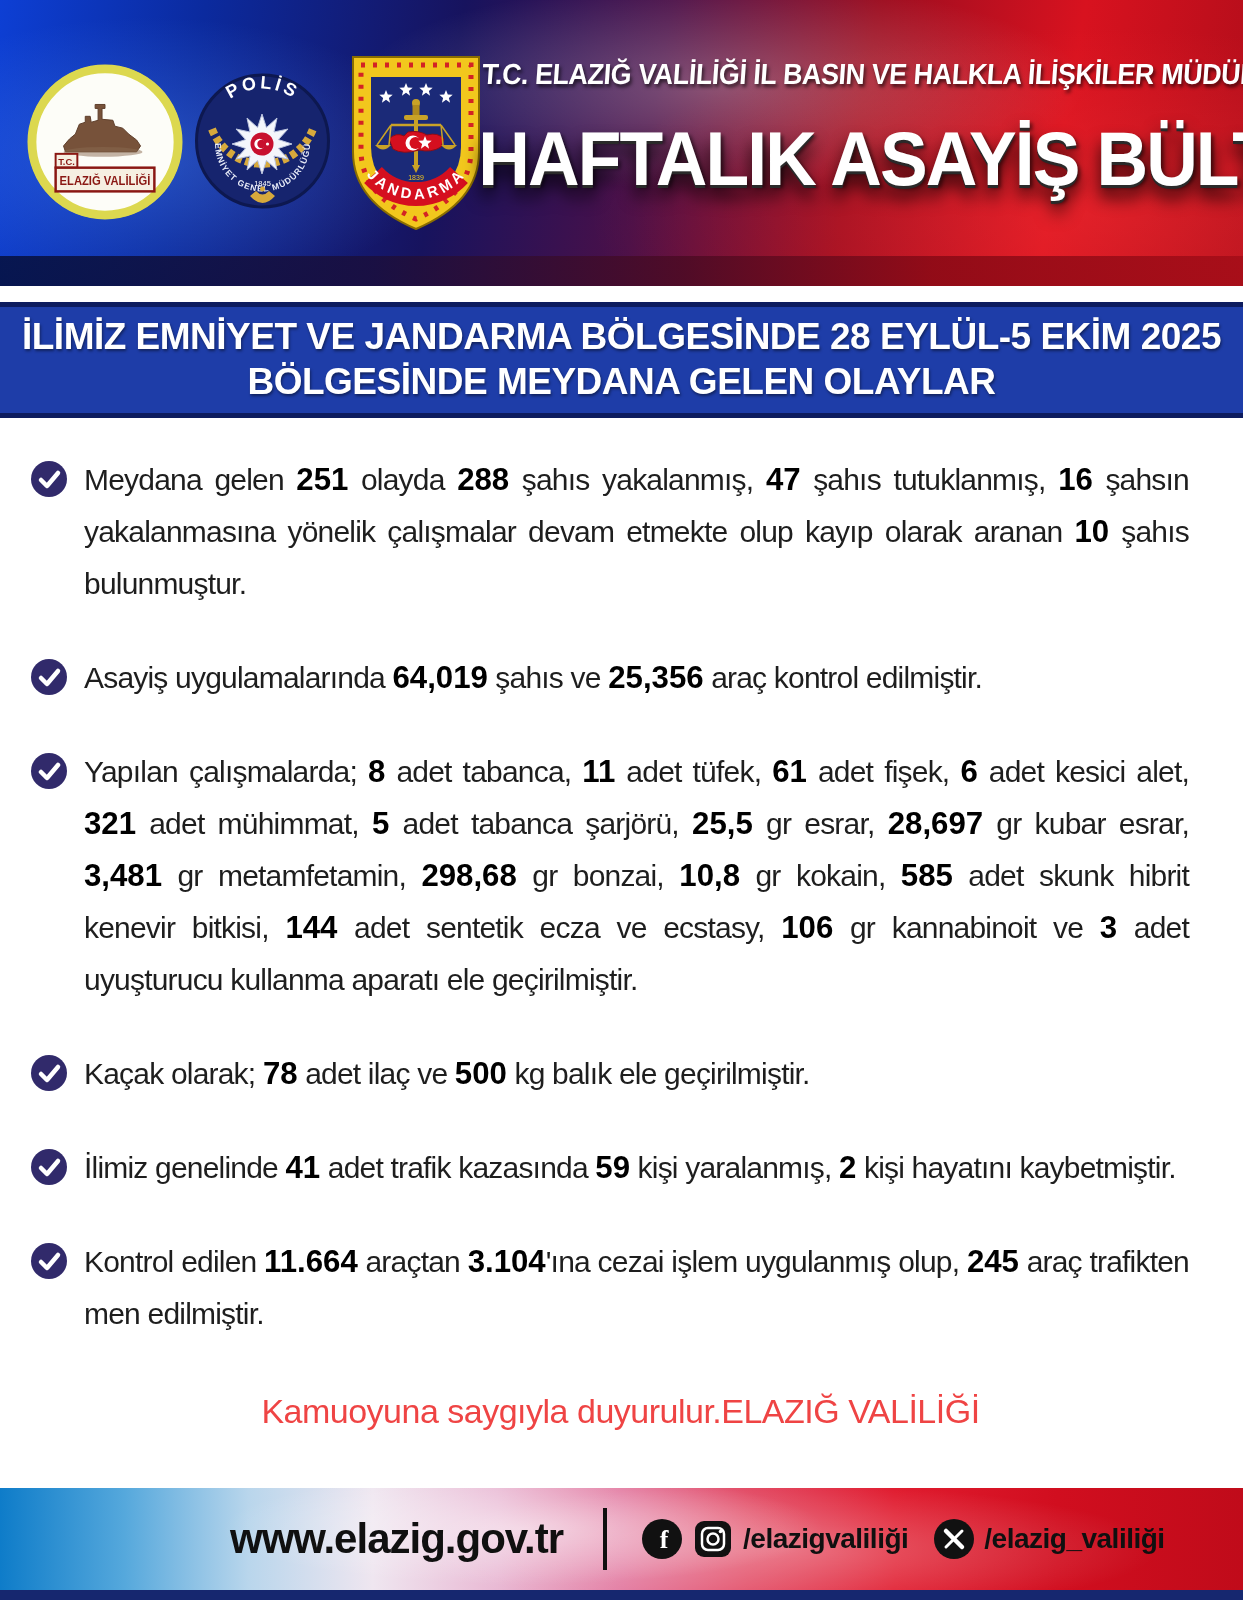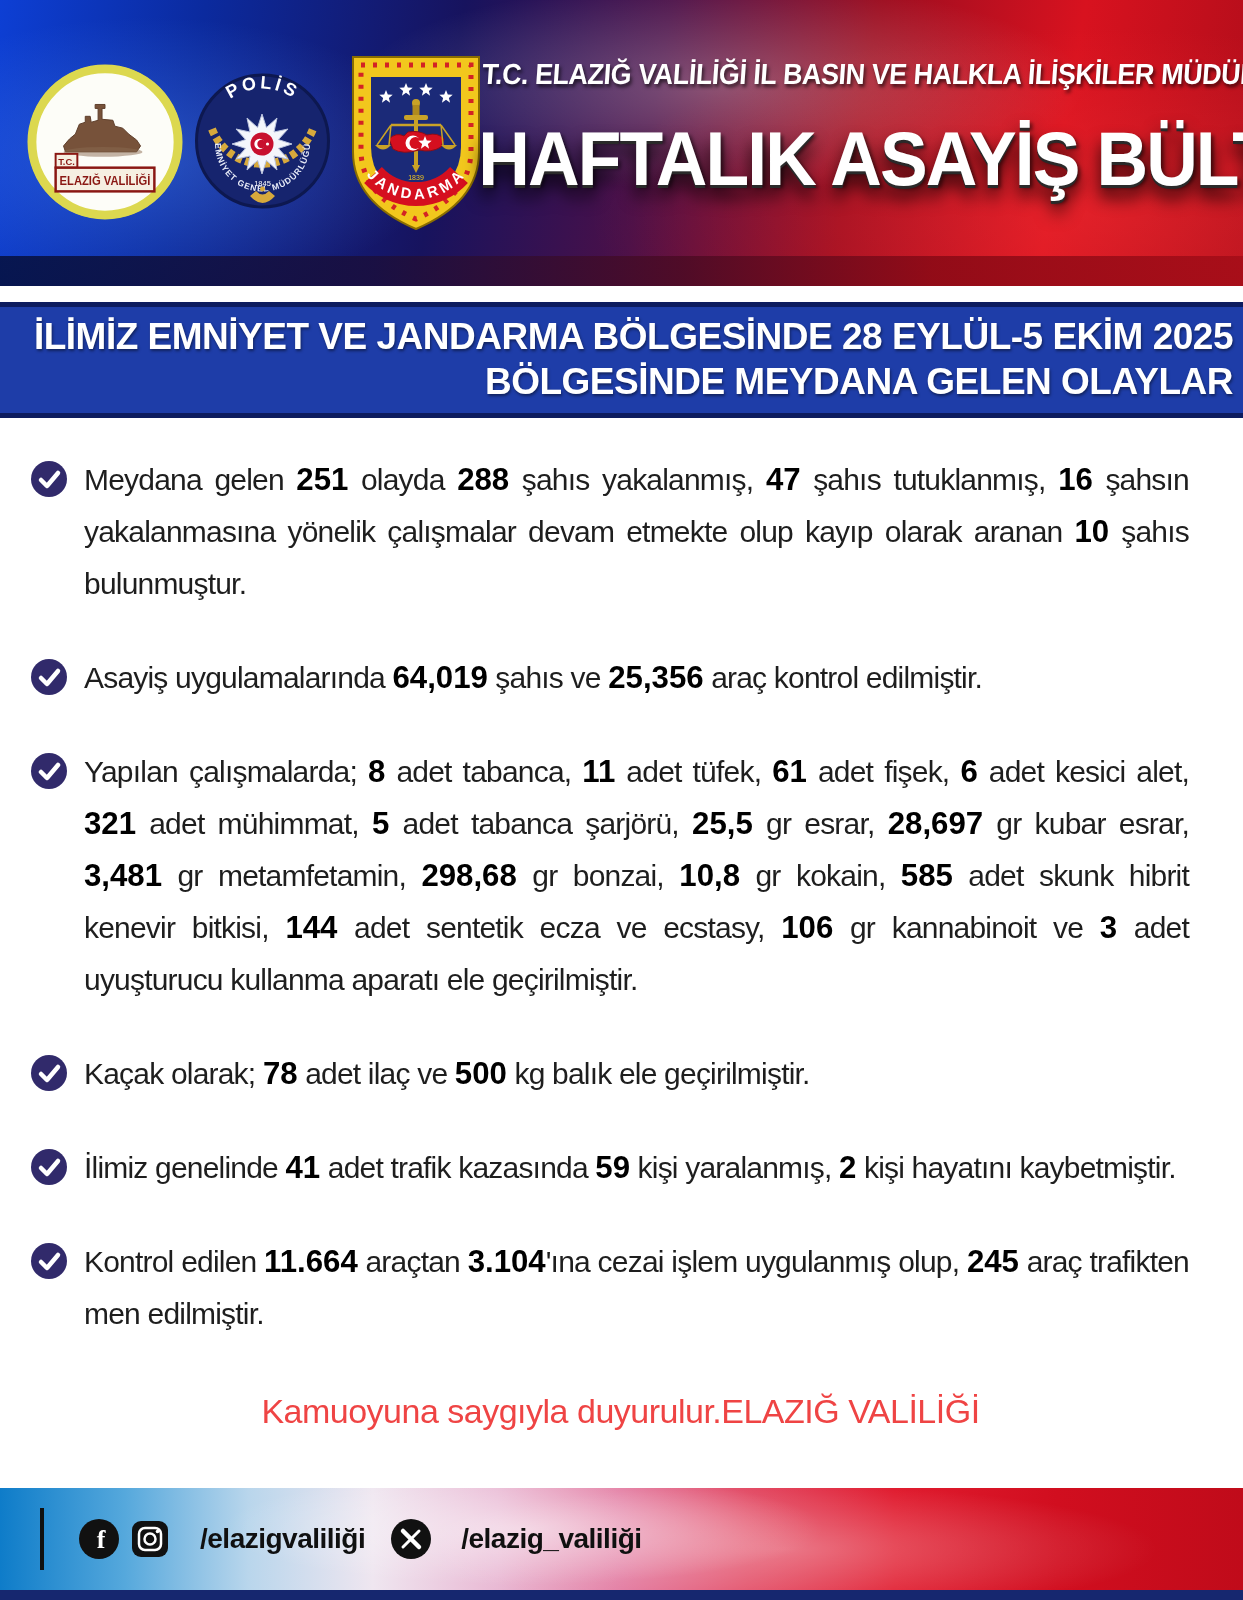--- a/index.html
+++ b/index.html
@@ -35,21 +35,21 @@
   }
   .main-title {
     margin-top:24px; font-size:76px; font-weight:900; white-space:nowrap; letter-spacing:-2px;
     transform:scaleX(.94); transform-origin:center;
     text-shadow:0 3px 0 #2a2a2a, 0 12px 18px rgba(0,0,0,.85), 3px 3px 4px rgba(0,0,0,.5);
   }
 
   
   .gap-strip { height:16px; background:#fff; flex:0 0 auto; }
   .banner {
-    flex:0 0 auto; background:#1e3da8; color:#fff; text-align:right;
+    flex:0 0 auto; background:#1e3da8; color:#fff; text-align:center;
     border-top:5px solid #0d1c5e; border-bottom:5px solid #0d1c5e;
     padding:7px 10px 9px;
   }
   .banner-line {
     font-size:37px; font-weight:800; line-height:1.22; letter-spacing:-0.5px;
     text-shadow:1px 2px 3px rgba(0,0,0,.45);
   }
 
   
   .bulletins { list-style:none; margin:0; padding:36px 30px 0 30px; flex:0 0 auto; }
@@ -76,21 +76,21 @@
     border-bottom:10px solid #16276f;
     background:
       radial-gradient(ellipse 430px 80px at 42% 40%, rgba(255,255,255,.5), transparent 70%),
       radial-gradient(ellipse 520px 90px at 63% 60%, rgba(255,255,255,.3), transparent 72%),
       linear-gradient(90deg,#0e7cc9 0%,#55a8dc 10%,#b9d6ec 20%,#efe6f0 30%,#e9b9d4 40%,#e2789f 50%,#e24a64 60%,#e01b2e 72%,#d10e1f 85%,#c00b1a 100%);
   }
   .website { margin-left:230px; font-size:42px; font-weight:700; color:#101010; letter-spacing:-1px; }
   .bar-divider { width:4px; height:62px; background:#101010; margin:0 34px 0 40px; }
   .socials { display:flex; align-items:center; gap:9px; font-size:28px; font-weight:700; color:#101010; }
   .soc-icon { width:42px; height:42px; display:block; }
-  .handle { letter-spacing:-0.5px; margin-right:16px; white-space:nowrap;margin-left:20px; }
+  .handle { letter-spacing:-0.5px; margin-right:16px; white-space:nowrap; }
 </style>
 </head>
 <body>
 
 <header class="header">
   <div class="logos">
 
     <svg class="logo" width="158" height="160" viewBox="0 0 160 160">
       <circle cx="80" cy="80" r="78" fill="#c9c23e"></circle>
       <circle cx="80" cy="80" r="74" fill="#fdfdf8" stroke="#dcd84f" stroke-width="9"></circle>
@@ -230,20 +230,21 @@
     <p><span class="txt">Kontrol edilen </span><span class="num">11.664</span><span class="txt"> araçtan </span><span class="num">3.104</span><span class="txt">'ına cezai işlem uygulanmış olup, </span><span class="num">245</span><span class="txt"> araç trafikten men edilmiştir.</span></p>
   </li>
 </ul>
 
 <div class="signature-row">
   <span>Kamuoyuna saygıyla duyurulur.</span>
   <span>ELAZIĞ VALİLİĞİ</span>
 </div>
 
 <footer class="footer-bar">
+  <span class="website">www.elazig.gov.tr</span>
   <span class="bar-divider"></span>
   <div class="socials">
     <svg class="soc-icon" viewBox="0 0 42 42">
       <circle cx="21" cy="21" r="20" fill="#111"></circle>
       <text x="23" y="30" font-size="26" font-weight="bold" fill="#fff" text-anchor="middle" font-family="Liberation Serif, serif">f</text>
     </svg>
     <svg class="soc-icon" viewBox="0 0 42 42">
       <rect x="3" y="3" width="36" height="36" rx="9" fill="#111"></rect>
       <rect x="10" y="10" width="22" height="22" rx="6" fill="none" stroke="#fff" stroke-width="2.5"></rect>
       <circle cx="21" cy="21" r="5.5" fill="none" stroke="#fff" stroke-width="2.5"></circle>

